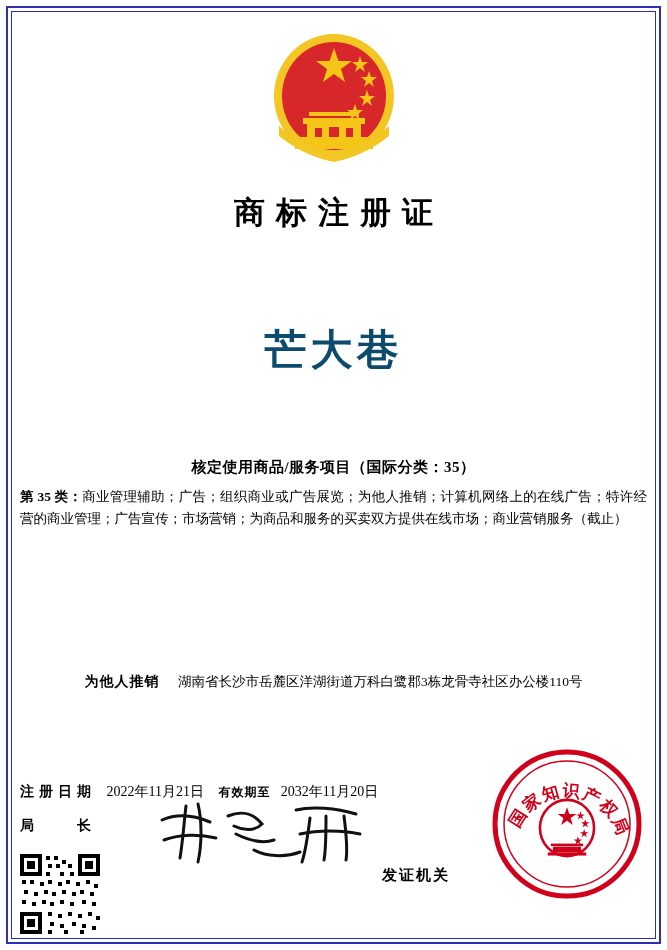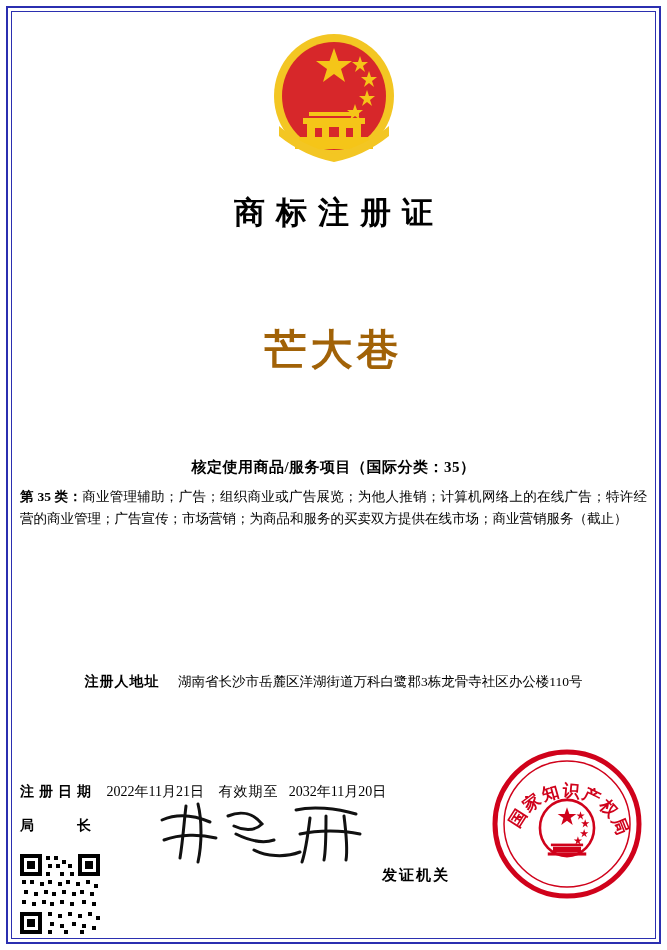--- a/index.html
+++ b/index.html
@@ -115,21 +115,21 @@
   .mark-name {
     position: absolute;
     top: 322px;
     left: 0;
     width: 100%;
     text-align: center;
     font-family: Liberation Serif, serif;
     font-weight: bold;
     font-size: 42px;
     letter-spacing: 4px;
-    color: #a16207;
+    color: #0c4a6e;
   }
 
   
   .field {
     position: absolute;
     left: 20px;
     right: 20px;
     color: #000;
     text-align: center;
   }
@@ -191,22 +191,22 @@
   .dates-row .lbl {
     letter-spacing: 5px;
   }
   .dates-row .date-val {
     font-family: "Liberation Serif", serif;
     font-size: 14px;
     margin: 0 10px 0 6px;
   }
   .dates-row .lbl2 {
     font-family: "Liberation Serif", serif;
-    font-weight: normal;
-    font-size: 14px;
+    font-weight: bold;
+    font-size: 12px;
     letter-spacing: 1px;
     text-align: center;
   }
 
   
   .director-row {
     position: absolute;
     left: 20px;
     top: 816px;
     color: #000;
@@ -305,21 +305,21 @@
   <div class="field goods-heading">
     <span class="lbl">核定使用商品/服务项目（国际分类：35）</span>
   </div>
 
   <div class="field goods-body">
     <span class="cls">第 35 类：</span><span>商业管理辅助；广告；组织商业或广告展览；为他人推销；计算机网络上的在线广告；特许经营的商业管理；广告宣传；市场营销；为商品和服务的买卖双方提供在线市场；商业营销服务（截止）</span>
   </div>
 
 
   <div class="field address">
-    <span class="lbl">注册人地址</span>
+    <span class="lbl">为他人推销</span>
     <span class="val">湖南省长沙市岳麓区洋湖街道万科白鹭郡3栋龙骨寺社区办公楼110号</span>
   </div>
 
   <div class="dates-row">
     <span class="lbl">注册日期</span>
     <span class="date-val">2022年11月21日</span>
     <span class="lbl2">有效期至</span>
     <span class="date-val">2032年11月20日</span>
   </div>
 

